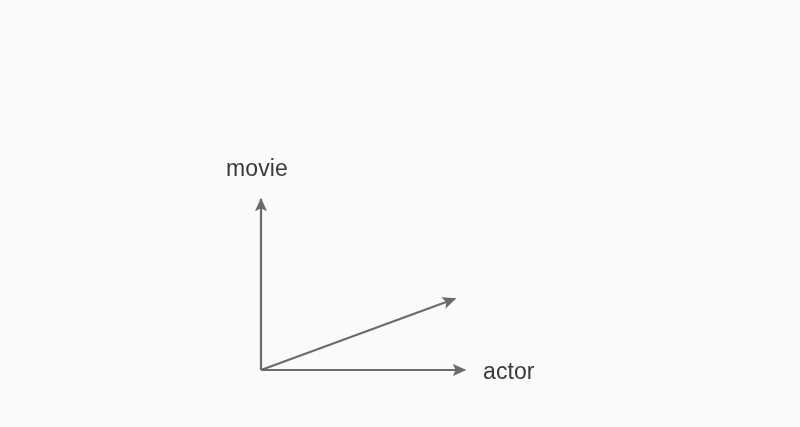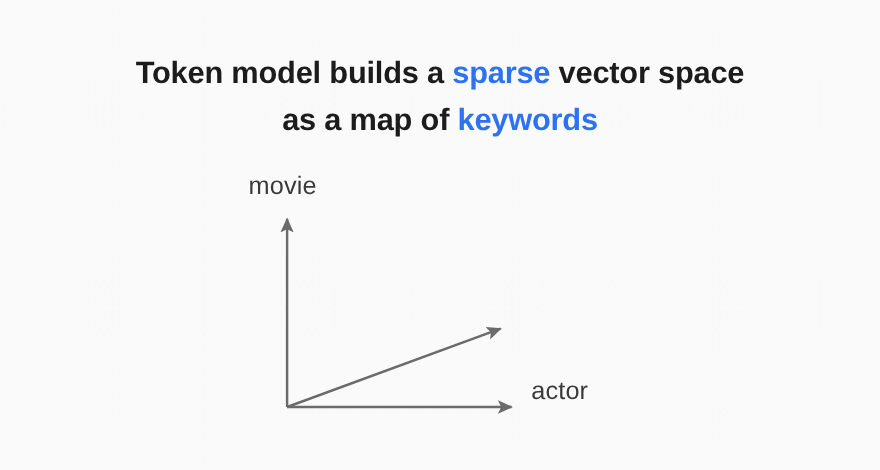--- a/index.html
+++ b/index.html
@@ -65,33 +65,29 @@
   .axis-label {
     position: absolute;
     font-size: 23px;
     font-weight: normal;
     color: #3a3a3a;
     white-space: nowrap;
     letter-spacing: 0.1px;
   }
   #label-movie { left: 226px; top: 155px; }
   #label-music { left: 470px; top: 285px; }
-  #label-actor { left: 483px; top: 342px; }
+  #label-actor { left: 483px; top: 358px; }
 </style>
 </head>
 <body>
 
 <div id="slide">
 
   <div id="noise-overlay"></div>
 
-  <h1 id="title-block">
-    <span class="title-line"><span>Token model builds a </span><span class="hl">sparse</span><span> vector space</span></span>
-    <span class="title-line"><span>as a map of </span><span class="hl">keywords</span></span>
-  </h1>
 
   <svg id="diagram" viewBox="0 0 800 427">
     <defs>
       <marker id="arrow-head" markerWidth="7" markerHeight="7" refX="5.6" refY="3" orient="auto" markerUnits="strokeWidth">
         <path d="M0,0.25 L6.2,3 L0,5.75 L1.35,3 Z" fill="#6b6b6b"></path>
       </marker>
     </defs>
 
     <line x1="261" y1="370" x2="261" y2="199" stroke="#6b6b6b" stroke-width="2.2" marker-end="url(#arrow-head)"></line>
 

